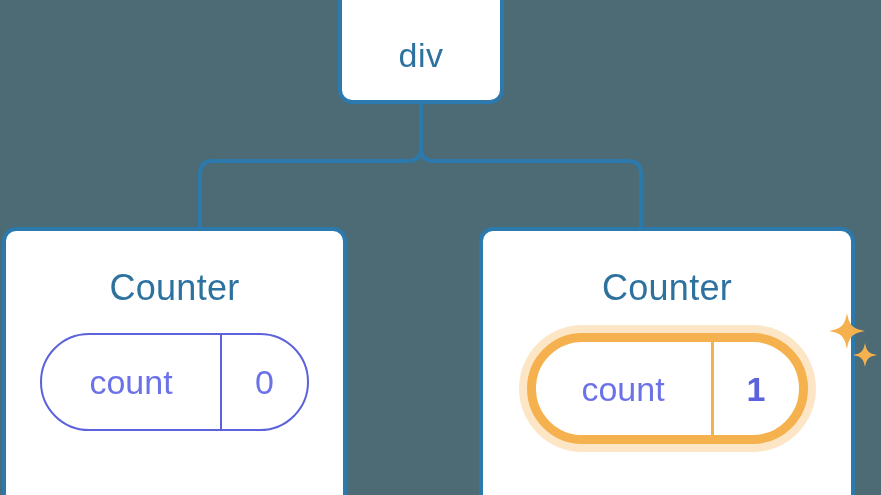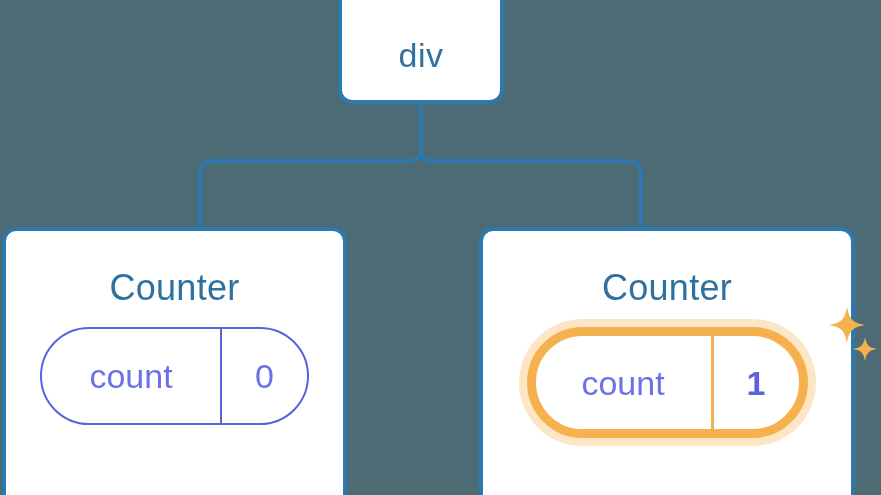--- a/index.html
+++ b/index.html
@@ -67,21 +67,21 @@
     color: #2d719f;
     font-size: 36px;
     line-height: 1;
     margin-top: 39px;
     letter-spacing: .3px;
   }
 
   
   .pill-wrap {
     position: relative;
-    margin-top: 21px;
+    margin-top: 27px;
   }
   .pill {
     position: relative;
     display: flex;
     align-items: stretch;
     box-sizing: border-box;
     border-radius: 999px;
     background: #ffffff;
   }
   .pill-plain {

